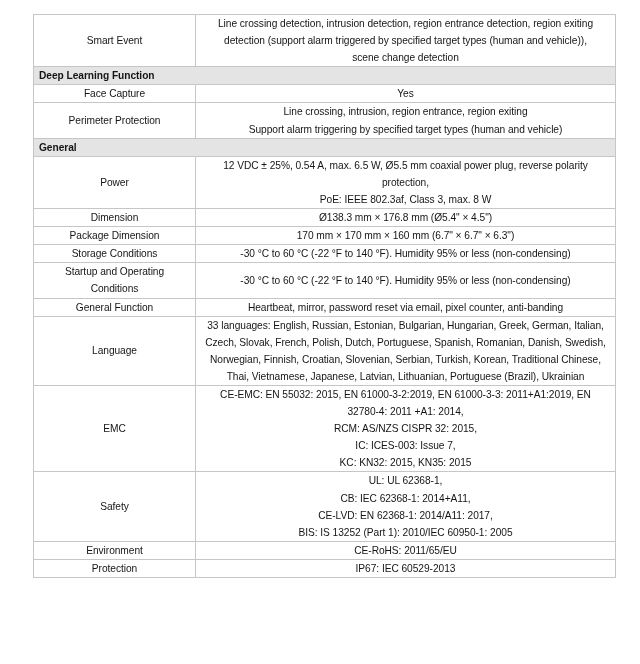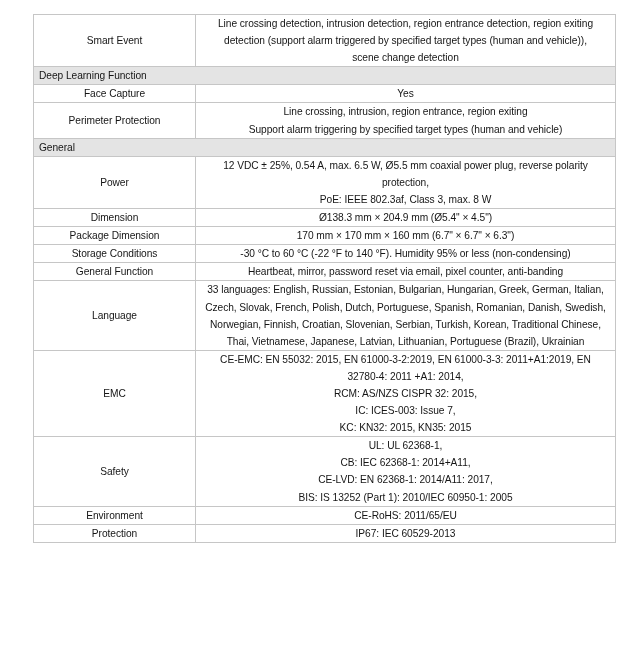--- a/index.html
+++ b/index.html
@@ -33,21 +33,21 @@
     font-size: 10.2px;
     line-height: 17.1px;
     color: var(--text);
     letter-spacing: -0.05px;
     overflow: hidden;
   }
   .spec-table td.label-cell { width: 162px; }
   .spec-table td.value-cell { width: 420px; }
   .spec-table td.section-cell {
     background: var(--section-bg);
-    font-weight: normal;
+    font-weight: bold;
   }
   .line { white-space: nowrap; text-align: center; }
 </style>
 </head>
 <body>
 
 <table class="spec-table">
   <colgroup>
     <col style="width:162px">
     <col style="width:420px">
@@ -94,34 +94,43 @@
           <div class="line">12 VDC ± 25%, 0.54 A, max. 6.5 W, Ø5.5 mm coaxial power plug, reverse polarity</div>
           <div class="line">protection,</div>
           <div class="line">PoE: IEEE 802.3af, Class 3, max. 8 W</div>
         </td>
       </tr>
       <tr>
         <td class="label-cell">
           <div class="line">Dimension</div>
         </td>
         <td class="value-cell">
-          <div class="line">Ø138.3 mm × 204.9 mm (Ø5.4" × 4.5")</div>
+          <div class="line">Ø138.3 mm × 176.8 mm (Ø5.4" × 4.5")</div>
         </td>
       </tr>
       <tr>
         <td class="label-cell">
           <div class="line">Package Dimension</div>
         </td>
         <td class="value-cell">
           <div class="line">170 mm × 170 mm × 160 mm (6.7" × 6.7" × 6.3")</div>
         </td>
       </tr>
       <tr>
         <td class="label-cell">
           <div class="line">Storage Conditions</div>
+        </td>
+        <td class="value-cell">
+          <div class="line">-30 °C to 60 °C (-22 °F to 140 °F). Humidity 95% or less (non-condensing)</div>
+        </td>
+      </tr>
+      <tr>
+        <td class="label-cell">
+          <div class="line">Startup and Operating</div>
+          <div class="line">Conditions</div>
         </td>
         <td class="value-cell">
           <div class="line">-30 °C to 60 °C (-22 °F to 140 °F). Humidity 95% or less (non-condensing)</div>
         </td>
       </tr>
       <tr>
         <td class="label-cell">
           <div class="line">General Function</div>
         </td>
         <td class="value-cell">

